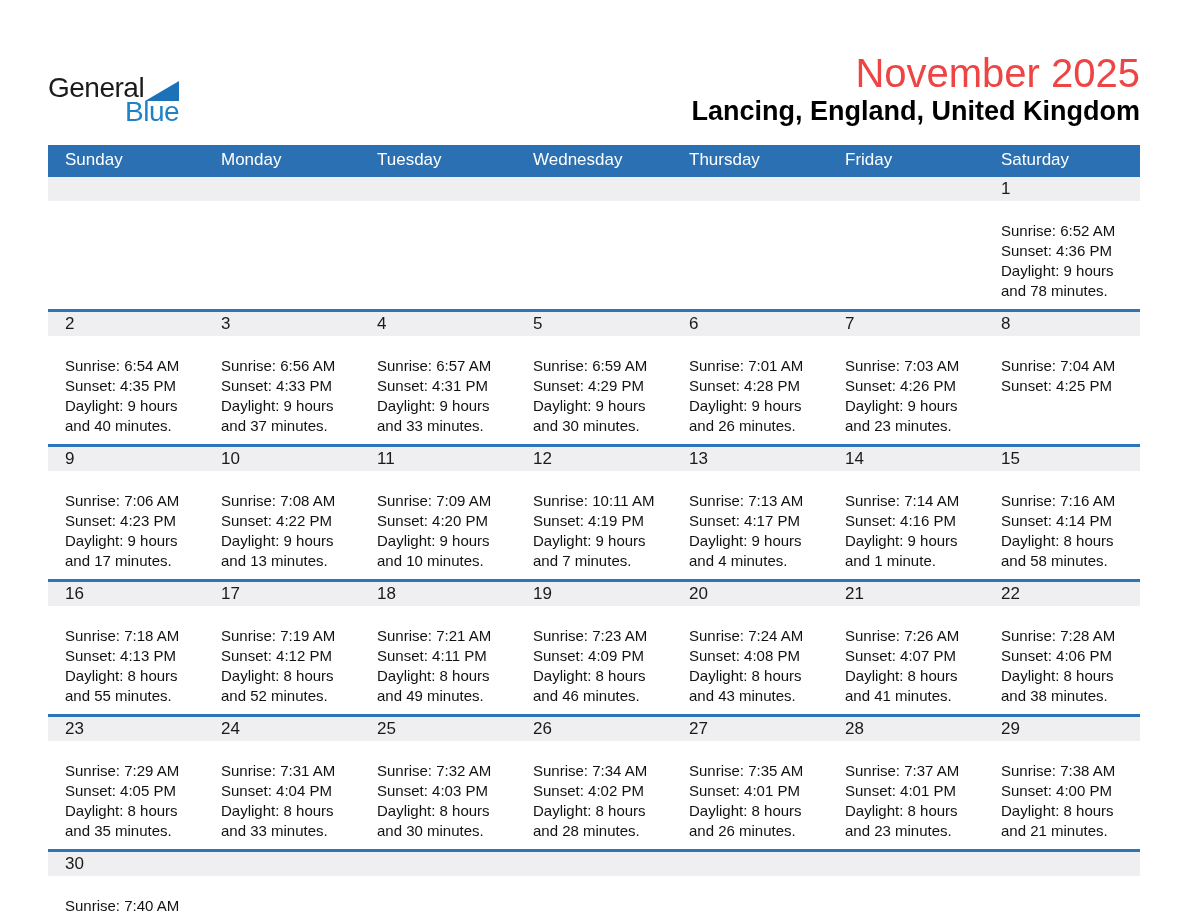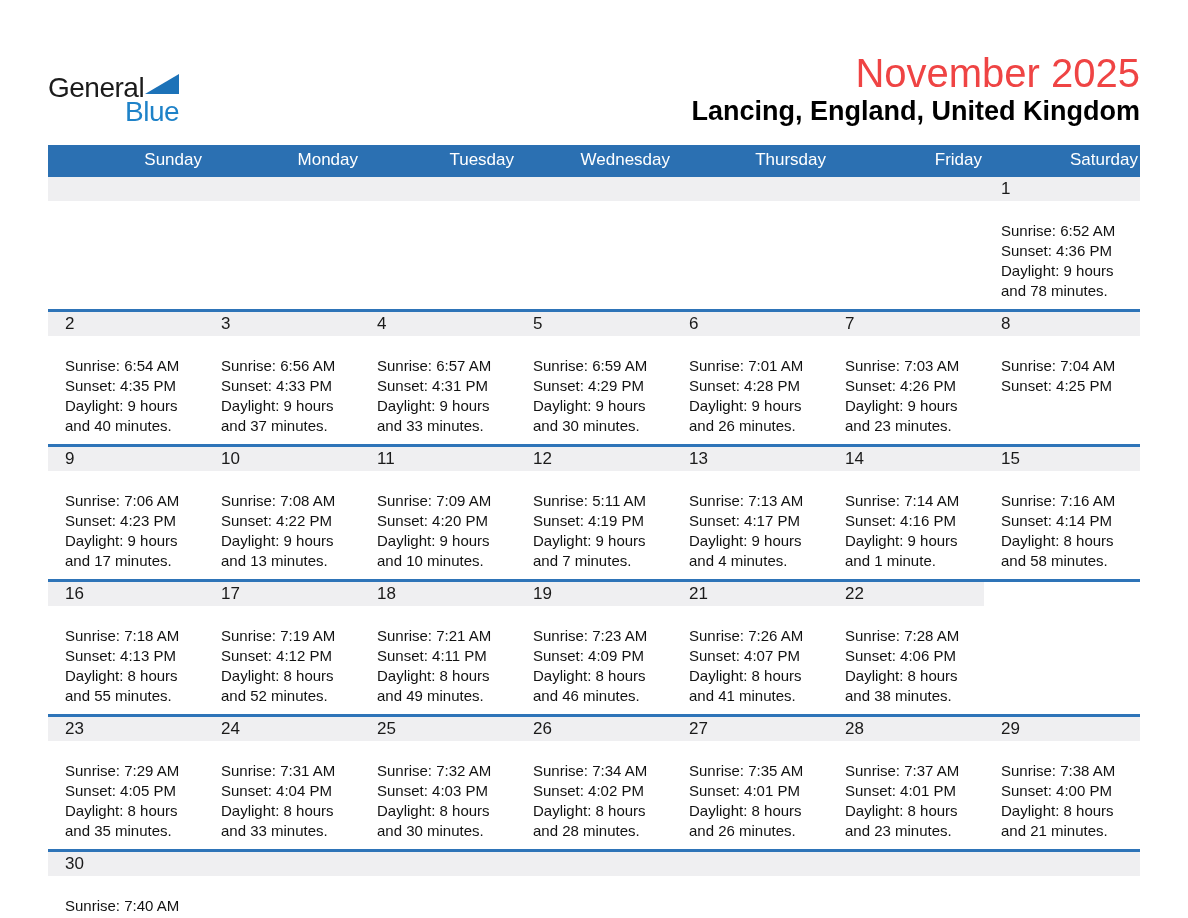--- a/index.html
+++ b/index.html
@@ -8,21 +8,21 @@
     width: 1188px; height: 918px;
     background: #ffffff;
     font-family: "Liberation Sans", sans-serif;
     color: #1a1a1a;
   }
   .container { width: 1092px; margin: 0 auto; }
 
   
   .topbar { display: flex; align-items: flex-start; padding-top: 50px; }
   .logo { margin-top: 24px; display: inline-block; }
-  .logo-line1 { display: flex; align-items: flex-start; }
+  .logo-line1 { display: flex; align-items: flex-end; }
   .logo-general {
     font-size: 28px; letter-spacing: -0.5px;
     color: #1b1b1b; font-weight: 400; line-height: 1;
   }
   .logo-triangle {
     width: 0; height: 0; margin-left: 1px; margin-bottom: 1px;
     border-left: 34px solid transparent;
     border-bottom: 20px solid #1c72b8;
   }
   .logo-line2 {
@@ -32,21 +32,20 @@
   }
   .titles { flex: 1; text-align: right; }
   .month-title { font-size: 40px; line-height: 1.15; color: #ef4444; font-weight: 400; }
   .location-subtitle { font-size: 27px; font-weight: 700; color: #000000; margin-top: 0; }
 
   
   .calendar { margin-top: 18px; }
   .weekday-row {
     display: grid; grid-template-columns: repeat(7, 1fr);
     background: #2b70b2;
-    text-align: right;
   }
   .hcell {
     color: #ffffff; font-size: 17px; font-weight: 400;
     padding: 5px 2px 7px 17px; white-space: nowrap; overflow: hidden;
   }
   .week {
     display: grid; grid-template-columns: repeat(7, 1fr);
     border-top: 3px solid #2e74b8;
     min-height: 107px;
   }
@@ -198,21 +197,21 @@
             <div class="num">11</div>
             <div class="info">
               <div>Sunrise: 7:09 AM</div>
               <div>Sunset: 4:20 PM</div>
               <div>Daylight: 9 hours and 10 minutes.</div>
             </div>
           </div>
           <div class="cell">
             <div class="num">12</div>
             <div class="info">
-              <div>Sunrise: 5:11 AM</div>
+              <div>Sunrise: 10:11 AM</div>
               <div>Sunset: 4:19 PM</div>
               <div>Daylight: 9 hours and 7 minutes.</div>
             </div>
           </div>
           <div class="cell">
             <div class="num">13</div>
             <div class="info">
               <div>Sunrise: 7:13 AM</div>
               <div>Sunset: 4:17 PM</div>
               <div>Daylight: 9 hours and 4 minutes.</div>
@@ -262,20 +261,28 @@
           </div>
           <div class="cell">
             <div class="num">19</div>
             <div class="info">
               <div>Sunrise: 7:23 AM</div>
               <div>Sunset: 4:09 PM</div>
               <div>Daylight: 8 hours and 46 minutes.</div>
             </div>
           </div>
           <div class="cell">
+            <div class="num">20</div>
+            <div class="info">
+              <div>Sunrise: 7:24 AM</div>
+              <div>Sunset: 4:08 PM</div>
+              <div>Daylight: 8 hours and 43 minutes.</div>
+            </div>
+          </div>
+          <div class="cell">
             <div class="num">21</div>
             <div class="info">
               <div>Sunrise: 7:26 AM</div>
               <div>Sunset: 4:07 PM</div>
               <div>Daylight: 8 hours and 41 minutes.</div>
             </div>
           </div>
           <div class="cell">
             <div class="num">22</div>
             <div class="info">

